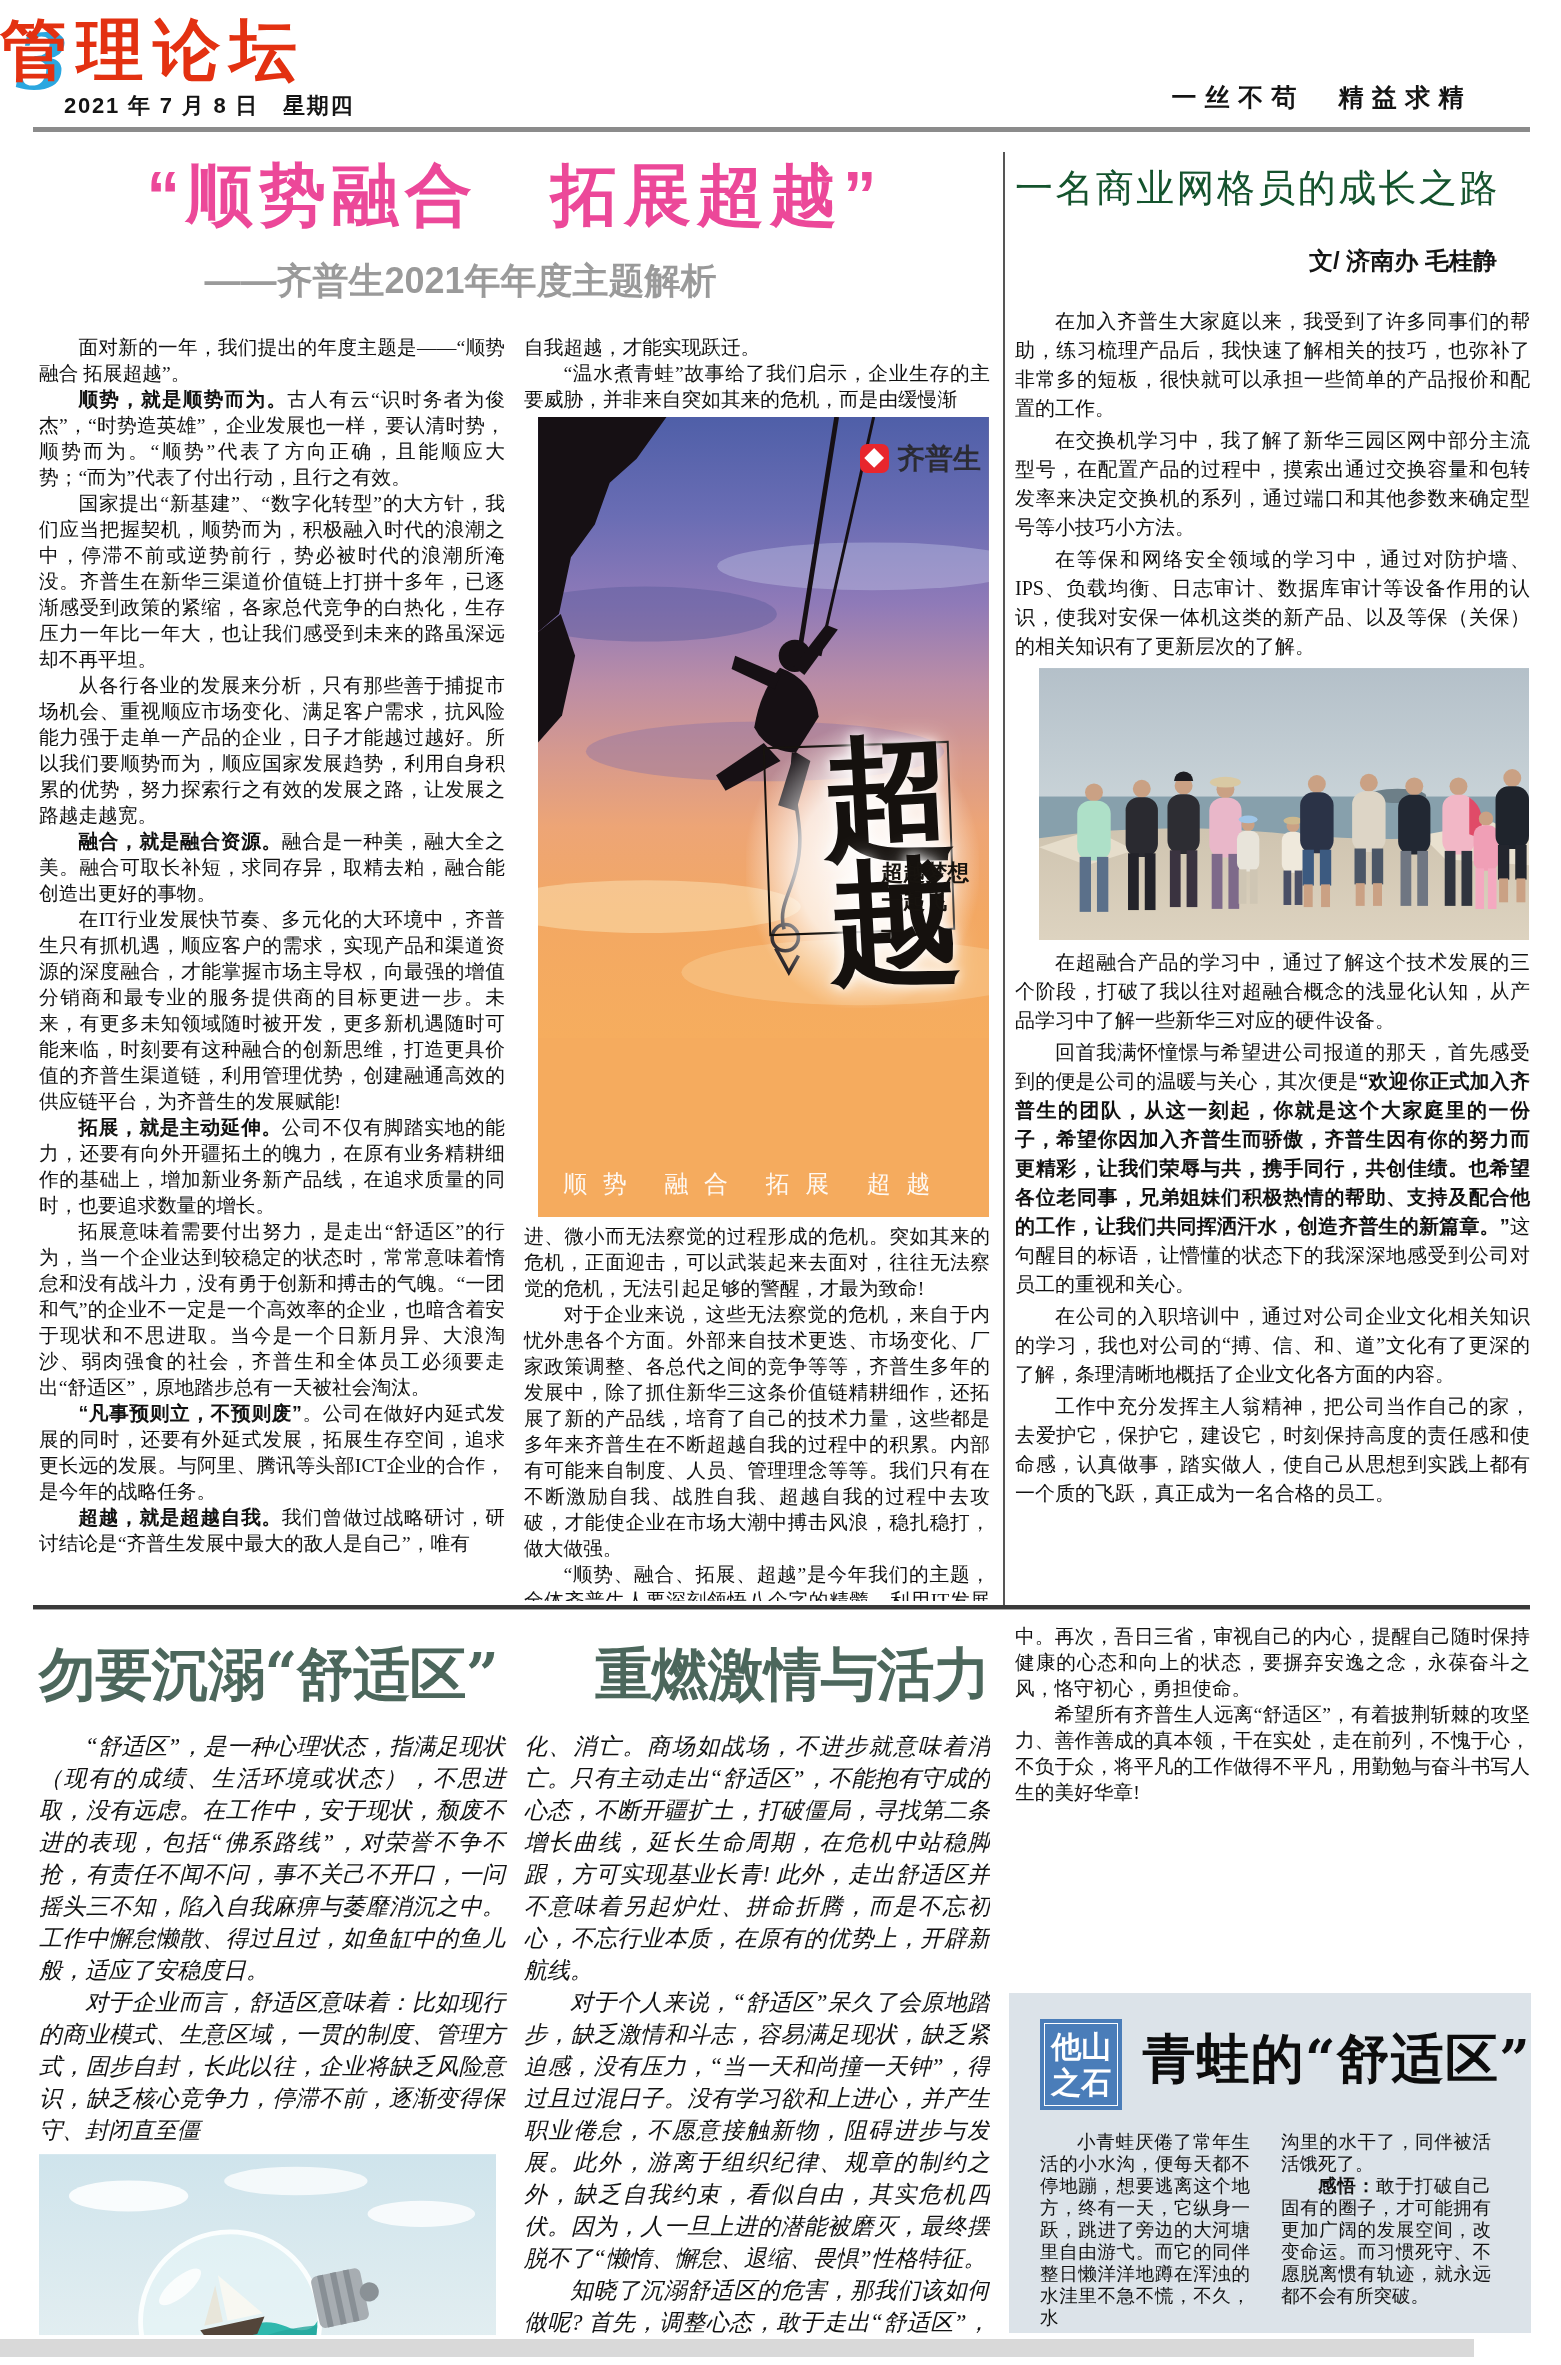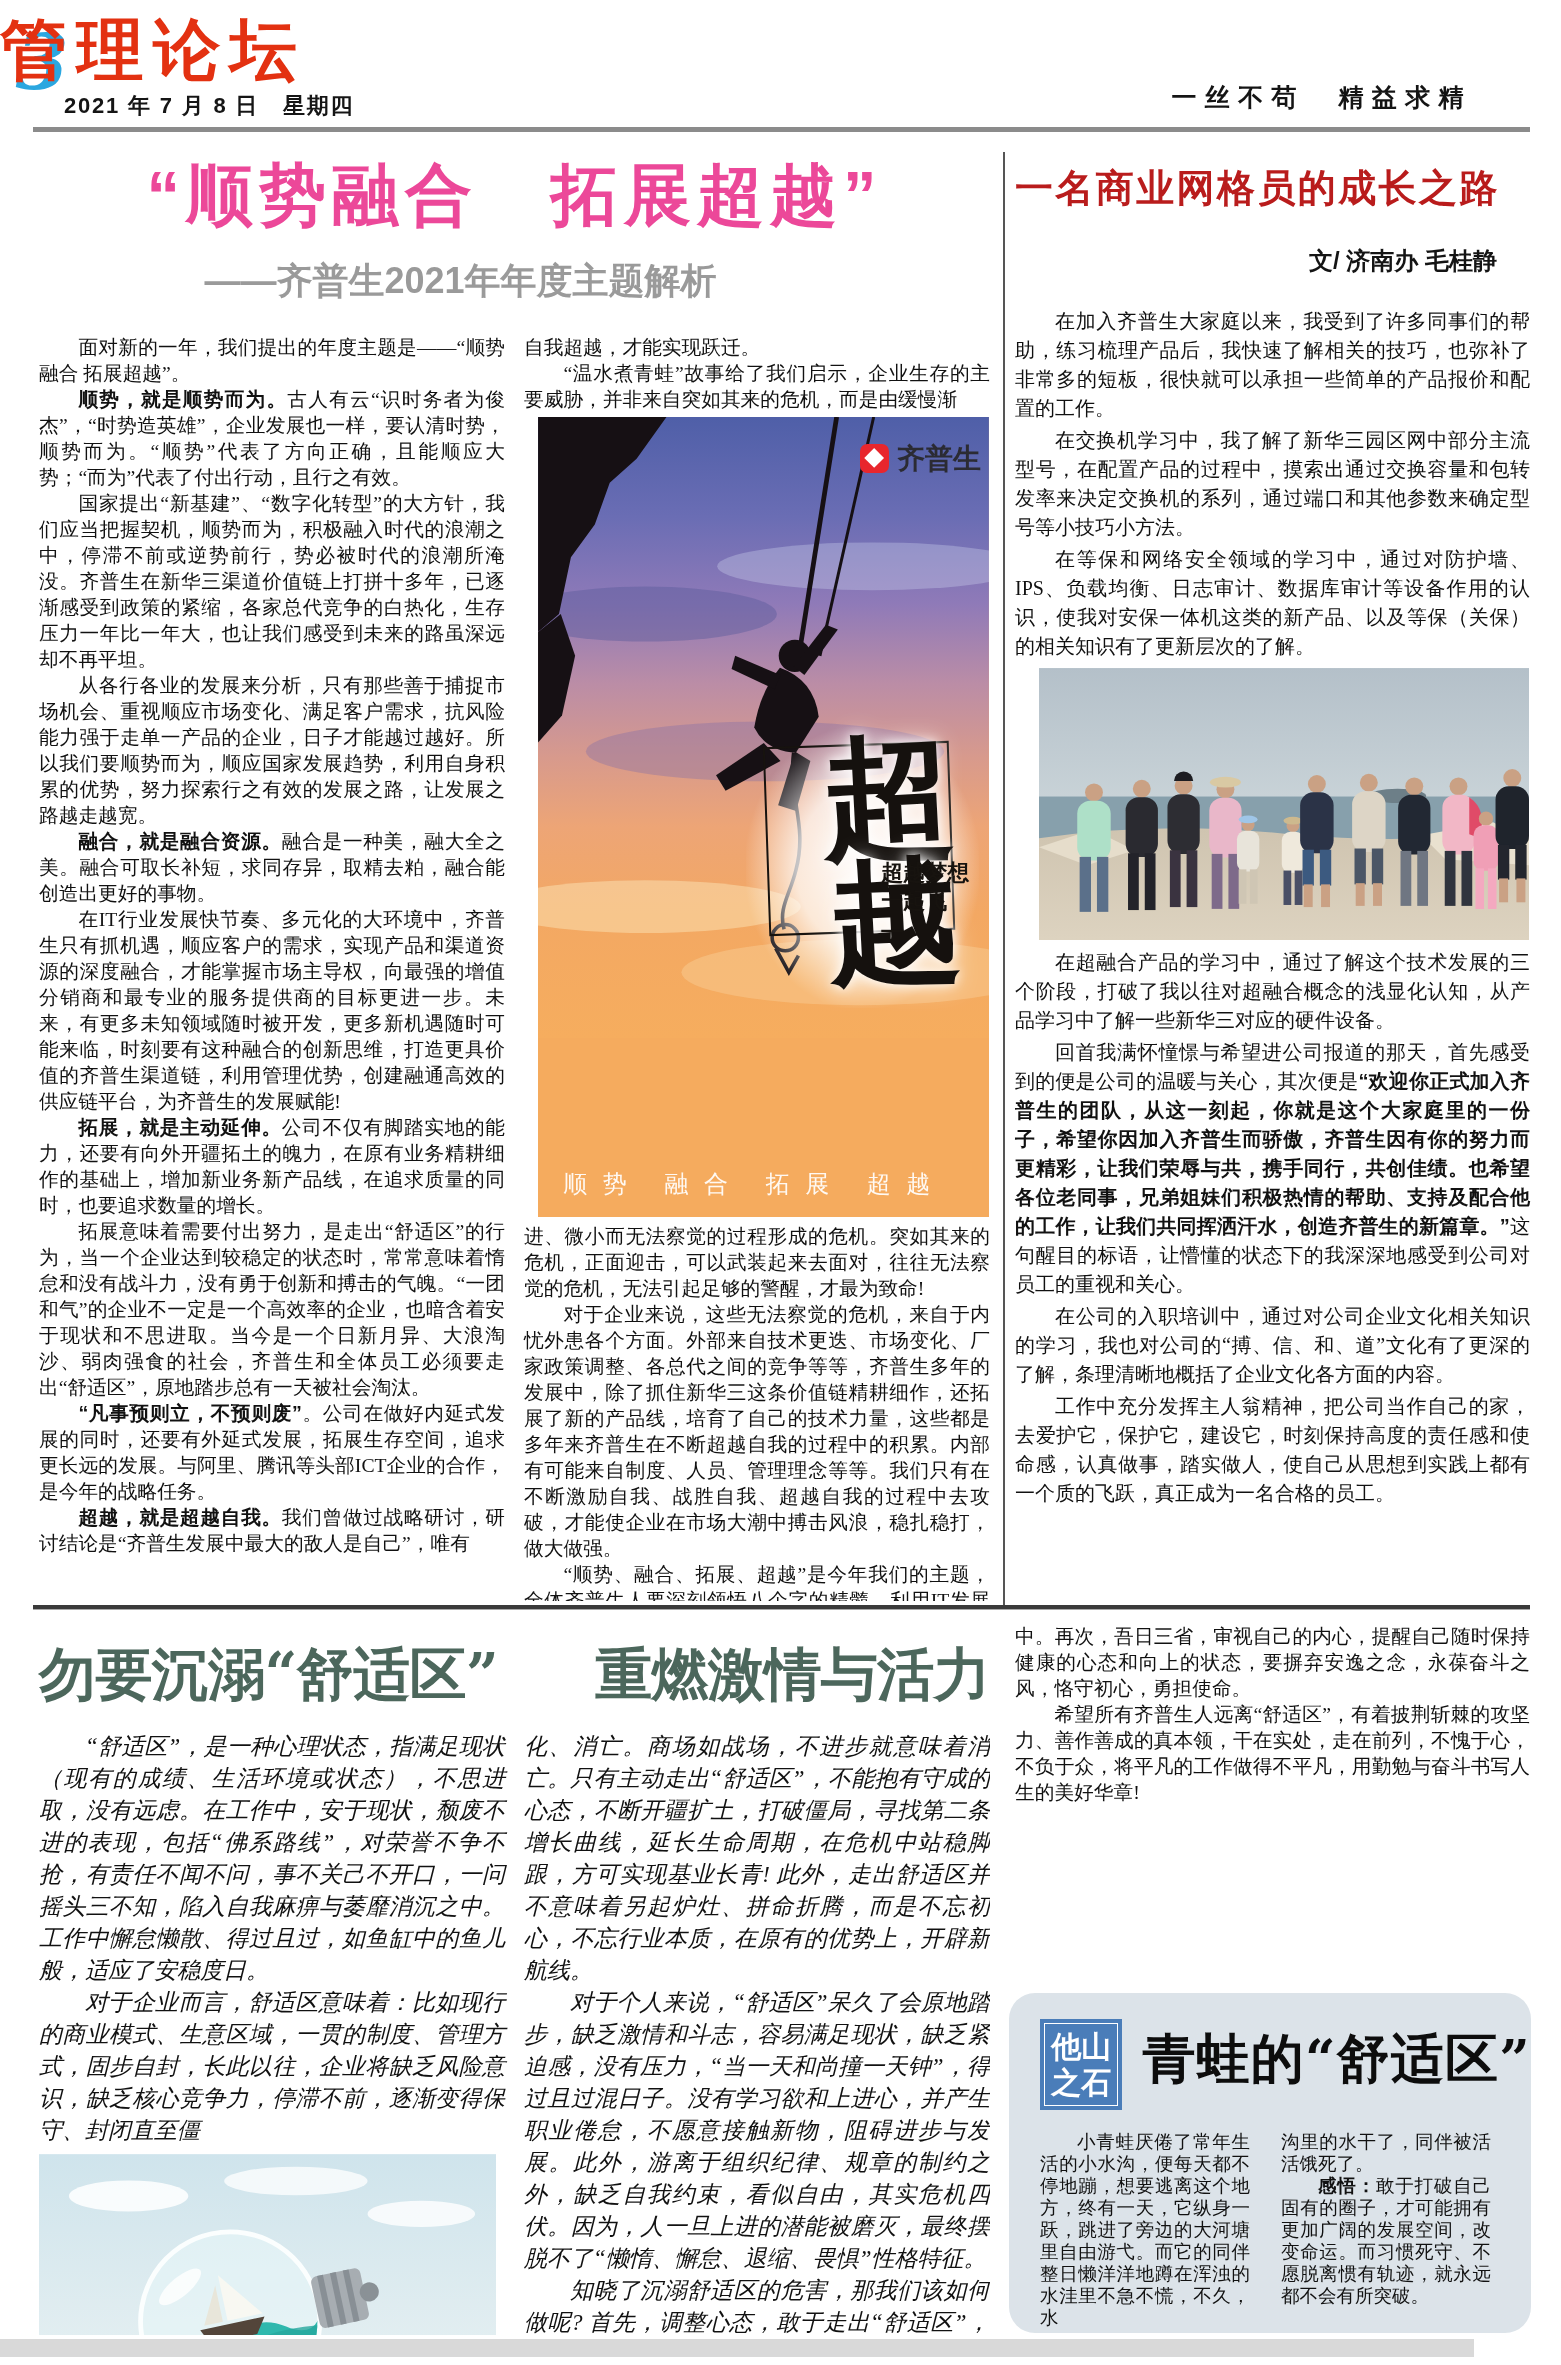--- a/index.html
+++ b/index.html
@@ -44,22 +44,22 @@
   .calli{position:absolute;right:31px;top:318px;font-family:"DejaVu Serif",serif;font-weight:900;
             font-size:133px;line-height:.93;color:#15110e;transform:rotate(-3deg);text-align:center;
             text-shadow:0 0 10.7px rgba(255,255,255,.95),0 0 24px rgba(255,255,255,.85);}
   .poster-tagline{position:absolute;right:20px;top:442px;text-align:left;
             font-family:"Liberation Sans",sans-serif;font-weight:700;font-size:22px;color:#17130f;line-height:1.3;}
   .poster-words{position:absolute;left:25px;bottom:20px;font-family:"Liberation Sans",sans-serif;
             font-size:24px;color:rgba(255,255,255,.93);letter-spacing:15.5px;}
 
   
   #right-art{position:absolute;left:1015px;top:153px;width:515px;}
-  #right-headline{font-family:"Liberation Sans","DejaVu Sans",sans-serif;font-weight:700;
-            font-size:38px;color:#b91c1c;letter-spacing:2.4px;white-space:nowrap;padding-top:9.6px;}
+  #right-headline{font-family:"Liberation Sans","DejaVu Sans",sans-serif;font-weight:400;
+            font-size:38px;color:#14532d;letter-spacing:2.4px;white-space:nowrap;padding-top:9.6px;}
   #right-byline{margin-top:31px;text-align:right;padding-right:33px;
             font-family:"Liberation Sans",sans-serif;font-weight:700;font-size:24px;color:#141414;}
   #right-body{margin-top:30px;font-size:20px;line-height:29px;}
   #right-body .para{margin-bottom:3px;}
   #team-photo{display:block;width:490px;height:272px;margin:7.2px 0 8.4px 24px;}
 
   
   .v-rule{position:absolute;left:1003px;top:152px;width:1.8px;height:1453px;background:#555;}
   .mid-rule{position:absolute;left:33px;top:1605px;width:1497px;height:4.2px;background:#3a3a3a;border-bottom:1.8px solid #a8a8a8;}
   #footer-bar{position:absolute;left:0;top:2339px;width:1474px;height:18px;background:#d9d9d9;}
@@ -68,21 +68,21 @@
   #bottom-headline{position:absolute;left:39px;top:1637px;width:951px;display:flex;justify-content:space-between;
             font-family:"DejaVu Serif",serif;font-weight:900;font-size:57px;color:#4c675c;letter-spacing:-0.6px;white-space:nowrap;}
   #bottom-cols{position:absolute;left:39px;top:1731px;width:951px;height:604px;overflow:hidden;display:flex;gap:19px;}
   .bcol{width:466px;font-size:23px;line-height:32px;font-style:italic;}
   #bulb-img{display:block;width:457px;height:299px;margin-top:7.2px;}
   #bottom-col3{position:absolute;left:1015px;top:1623px;width:515px;height:350px;overflow:hidden;
             font-size:19.7px;line-height:26px;}
 
   
   #side-box{position:absolute;left:1009px;top:1993px;width:522px;height:340px;background:#dce3e9;
-            box-sizing:border-box;padding:15.5px 31px;border-radius:26px;}
+            box-sizing:border-box;padding:15.5px 31px;}
   #box-head{display:flex;align-items:flex-start;gap:20px;}
   #box-badge{background:#4a7db9;padding:4.2px;flex:0 0 auto;margin-top:10.7px;}
   #box-badge .inner{border:1.8px solid #fff;padding:4.8px 6px;color:#fff;text-align:center;
             font-family:"Liberation Serif",serif;font-weight:700;font-size:30px;line-height:1.18;}
   #box-headline{flex:1;text-align:center;font-family:"DejaVu Serif",serif;font-weight:900;
             font-size:53px;color:#0d0d0d;margin-top:15.5px;letter-spacing:1.2px;white-space:nowrap;}
   #box-cols{display:flex;gap:31px;margin-top:21px;}
   .boxcol{width:210px;font-size:18.5px;line-height:22px;}
 </style>
 </head>

